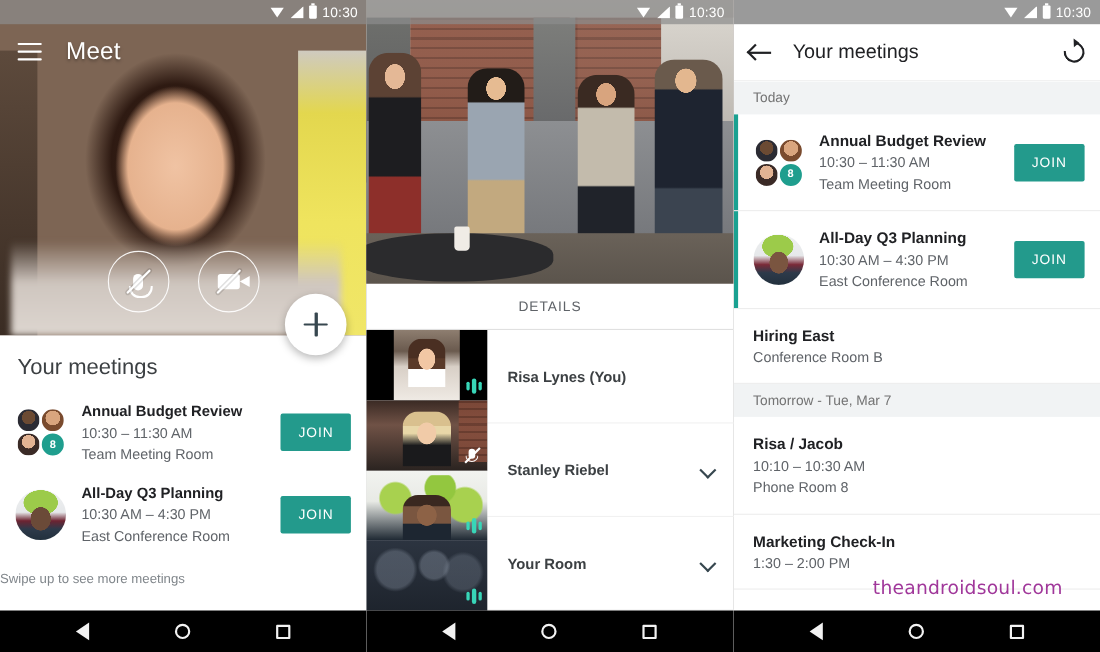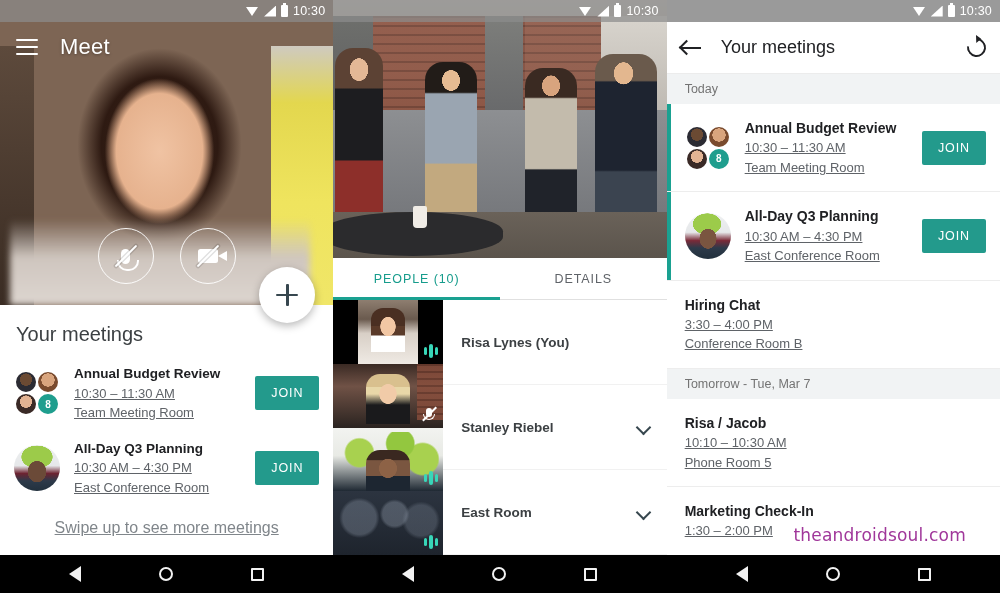--- a/index.html
+++ b/index.html
@@ -106,26 +106,26 @@
   .fab-plus:before,.fab-plus:after { content:""; position:absolute; background:#37474f; border-radius:1px; }
   .fab-plus:before { left:0; top:10px; width:22px; height:2.4px; }
   .fab-plus:after { top:0; left:10px; height:22px; width:2.4px; }
 
   .sheet { position:absolute; top:305px; left:0; right:0; bottom:38px; background:#fff; }
   .sheet-title { font-size:20px; color:#3c4043; padding:18px 16px 10px; font-weight:400; }
 
   .mtg-row { display:flex; align-items:center; padding:8px 14px; gap:14px; }
   .mtg-text { flex:1; min-width:0; }
   .mtg-name { font-size:13.5px; font-weight:bold; color:#202124; line-height:1.45; }
-  .mtg-time, .mtg-room { font-size:13px; color:#5f6368; line-height:1.5;text-decoration:underline; }
+  .mtg-time, .mtg-room { font-size:13px; color:#5f6368; line-height:1.5; }
   .join-btn {
     background:#239a8c; color:#fff; font-size:12.5px; font-weight:500; letter-spacing:.9px;
     padding:10px 16px; border:none; border-radius:2px; cursor:pointer;
   }
-  .swipe-hint { text-align:center; font-size:16px; color:#80868b; padding-top:14px;text-decoration:underline; }
+  .swipe-hint { text-align:left; font-size:12px; color:#80868b; padding-top:14px; }
 
   
   .av-stack { width:46px; height:46px; position:relative; flex:none; }
   .av { position:absolute; width:24px; height:24px; border-radius:50%; border:2px solid #fff; background-size:cover; }
   .av.a1 { left:0; top:0; background:radial-gradient(circle at 50% 38%, #6b4a33 0 38%, #2b2b33 39% 100%); }
   .av.a2 { right:0; top:0; background:radial-gradient(circle at 50% 40%, #d9a57e 0 42%, #7a4b2e 43% 100%); }
   .av.a3 { left:0; bottom:0; background:radial-gradient(circle at 50% 38%, #e2b393 0 38%, #3a2a26 39% 100%); }
   .av-count { position:absolute; right:0; bottom:0; width:24px; height:24px; border-radius:50%;
      background:#1f9e8e; border:2px solid #fff; color:#fff; font-size:10px; font-weight:bold;
      display:flex; align-items:center; justify-content:center; }
@@ -352,21 +352,20 @@
     </div>
 
     <div class="statusbar translucent">
       <div class="ic-wifi"></div>
       <div class="ic-signal"></div>
       <div class="ic-batt"></div>
       <div class="sb-time">10:30</div>
     </div>
 
     <div class="tabs">
-      <div class="tab active">PEOPLE (10)</div>
       <div class="tab">DETAILS</div>
     </div>
 
     <div class="people-list">
       <div class="thumbs">
 
         <div class="thumb t1">
           <div class="t1-inner"></div>
           <div class="t1-face"></div>
           <div class="audio-bars">
@@ -408,21 +407,21 @@
 
       <div class="names">
         <div class="name-row">
           <span class="nm">Risa Lynes (You)</span>
         </div>
         <div class="name-row">
           <span class="nm">Stanley Riebel</span>
           <span class="chev"></span>
         </div>
         <div class="name-row">
-          <span class="nm">East Room</span>
+          <span class="nm">Your Room</span>
           <span class="chev"></span>
         </div>
       </div>
     </div>
 
     <div class="navbar">
       <div class="nav-back"></div>
       <div class="nav-home"></div>
       <div class="nav-recents"></div>
     </div>
@@ -467,33 +466,32 @@
         <div class="mtg-text">
           <div class="mtg-name">All-Day Q3 Planning</div>
           <div class="mtg-time">10:30 AM – 4:30 PM</div>
           <div class="mtg-room">East Conference Room</div>
         </div>
         <button class="join-btn">JOIN</button>
       </div>
 
       <div class="p3-item">
         <div class="mtg-text">
-          <div class="mtg-name">Hiring Chat</div>
-          <div class="mtg-time">3:30 – 4:00 PM</div>
+          <div class="mtg-name">Hiring East</div>
           <div class="mtg-room">Conference Room B</div>
         </div>
       </div>
 
       <div class="sec-head">Tomorrow - Tue, Mar 7</div>
 
       <div class="p3-item">
         <div class="mtg-text">
           <div class="mtg-name">Risa / Jacob</div>
           <div class="mtg-time">10:10 – 10:30 AM</div>
-          <div class="mtg-room">Phone Room 5</div>
+          <div class="mtg-room">Phone Room 8</div>
         </div>
       </div>
 
       <div class="p3-item">
         <div class="mtg-text">
           <div class="mtg-name">Marketing Check-In</div>
           <div class="mtg-time">1:30 – 2:00 PM</div>
         </div>
       </div>
     </div>

